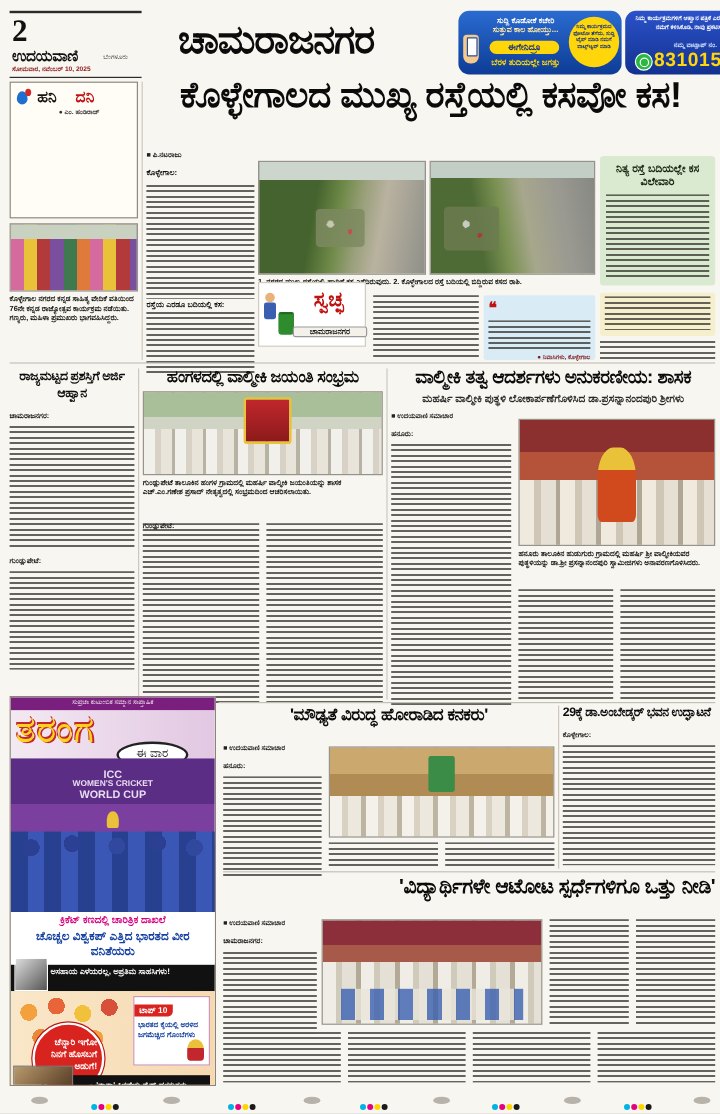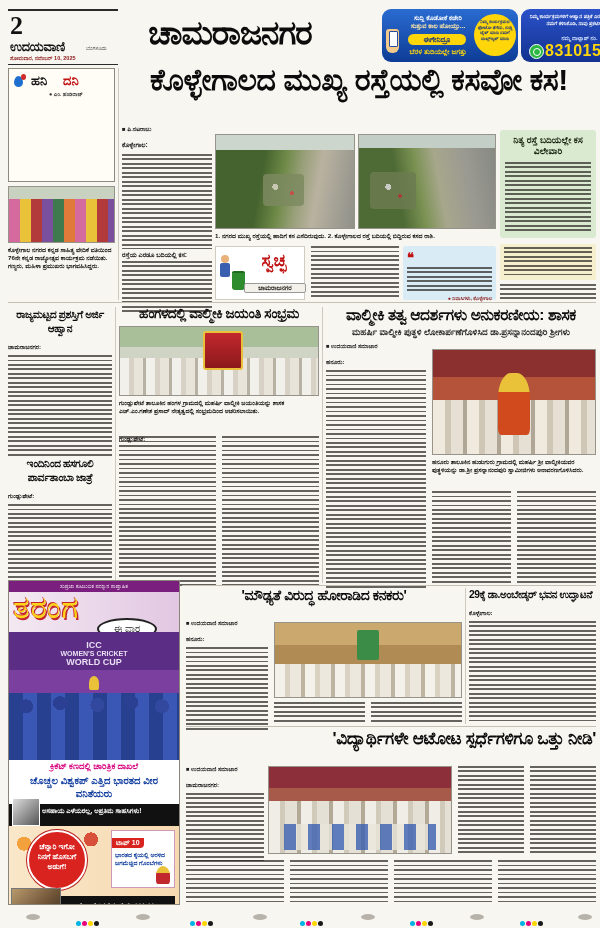--- a/index.html
+++ b/index.html
@@ -91,21 +91,21 @@
          linear-gradient(100deg,#45632e 0 34%,#6f8a48 48%,#9aa07b 60%,#b9b2a0 72%,#8f9089 100%);">
       <div style="position:absolute;left:34%;top:42%;width:30%;height:34%;background:radial-gradient(circle at 30% 40%,#d9d3c4 0 3px,transparent 3px),radial-gradient(circle at 70% 60%,#c44 0 2px,transparent 2px),#7d8a60;border-radius:4px;opacity:.85;"></div>
     </div>
     <div class="abs photo" style="left:236px;top:70px;width:138px;height:95px;background:
          linear-gradient(180deg,#c3cfc6 0 14%,rgba(0,0,0,0) 14%),
          linear-gradient(80deg,#4e6a35 0 30%,#7a9152 44%,#a7a78c 58%,#9a9992 78%,#858781 100%);">
       <div style="position:absolute;left:8%;top:40%;width:34%;height:40%;background:radial-gradient(circle at 40% 40%,#ddd 0 3px,transparent 3px),radial-gradient(circle at 65% 65%,#b33 0 2px,transparent 2px),#6c7c50;border-radius:4px;opacity:.85;"></div>
     </div>
     <div class="abs cap" style="left:93px;top:168px;width:281px;font-size:6.2px;">1. ನಗರದ ಮುಖ್ಯ ರಸ್ತೆಯಲ್ಲಿ ಹಾದಿಗೆ ಕಸ ಎಸೆದಿರುವುದು. 2. ಕೊಳ್ಳೇಗಾಲದ ರಸ್ತೆ ಬದಿಯಲ್ಲಿ ಬಿದ್ದಿರುವ ಕಸದ ರಾಶಿ.</div>
 
-    <div class="abs" style="left:93px;top:182px;width:90px;height:54px;border:1px solid #d0ccc2;background:#fff;box-sizing:border-box;padding-left:48px;">
+    <div class="abs" style="left:93px;top:171px;width:90px;height:54px;border:1px solid #d0ccc2;background:#fff;box-sizing:border-box;padding-left:48px;">
       <div style="position:absolute;left:4px;top:8px;width:26px;height:40px;">
         <div style="position:absolute;left:1px;top:0;width:8px;height:8px;border-radius:50%;background:#e8b27a;"></div>
         <div style="position:absolute;left:0px;top:8px;width:10px;height:14px;background:#3a5fb0;border-radius:2px;"></div>
         <div style="position:absolute;left:12px;top:16px;width:13px;height:17px;background:#2e8b2e;border-radius:2px 2px 3px 3px;border-top:2px solid #1f6b1f;"></div>
       </div>
       <div style="position:absolute;left:30px;top:4px;width:56px;font-size:17px;font-weight:800;color:#c11212;text-align:center;">ಸ್ವಚ್ಛ</div>
       <div style="position:absolute;left:28px;top:36px;width:60px;font-size:6.5px;font-weight:800;color:#1a1a1a;text-align:center;border:1px solid #999;border-radius:2px;background:#f3f1ea;">ಚಾಮರಾಜನಗರ</div>
     </div>
     <div class="abs tx" style="left:189px;top:182px;width:88px;height:54px;"></div>
     <div class="abs quotebox" style="left:281px;top:182px;width:93px;height:54px;">
@@ -125,21 +125,20 @@
   </div>
 
   <div class="abs rule" style="left:8px;top:302px;width:588px;height:1px;"></div>
 
   <div class="abs" style="left:8px;top:307px;width:104px;height:146px;">
     <div class="hl" style="font-size:10.5px;text-align:center;line-height:1.35;">ರಾಜ್ಯಮಟ್ಟದ ಪ್ರಶಸ್ತಿಗೆ ಅರ್ಜಿ ಆಹ್ವಾನ</div>
     <span class="dl" style="font-size:6px;">ಚಾಮರಾಜನಗರ:</span>
     <div class="tx" style="width:100%;height:102px;margin-top:2px;"></div>
   </div>
   <div class="abs" style="left:8px;top:456px;width:104px;height:126px;">
-    <div class="hl" style="font-size:10.5px;text-align:center;line-height:1.35;">ಇಂದಿನಿಂದ ಹಸಗೂಲಿ ಪಾರ್ವತಾಂಬಾ ಜಾತ್ರೆ</div>
     <span class="dl" style="font-size:6px;">ಗುಂಡ್ಲುಪೇಟೆ:</span>
     <div class="tx" style="width:100%;height:82px;margin-top:2px;"></div>
   </div>
 
   <div class="abs vrule" style="left:115px;top:307px;height:276px;"></div>
 
   <div class="abs" style="left:119px;top:307px;width:200px;height:276px;">
     <div class="hl" style="font-size:13.5px;text-align:center;">ಹಂಗಳದಲ್ಲಿ ವಾಲ್ಮೀಕಿ ಜಯಂತಿ ಸಂಭ್ರಮ</div>
     <div class="photo" style="position:absolute;left:0;top:19px;width:200px;height:70px;background:
          linear-gradient(180deg,#a9bf9a 0 30%,#cfd4c4 30% 45%,rgba(0,0,0,0) 45%),
@@ -208,21 +207,21 @@
       <div style="position:absolute;left:33px;top:3px;width:134px;color:#fff;font-size:6.8px;font-weight:bold;line-height:1.2;">ಅಸಹಾಯ ಎಳೆಯರಲ್ಲ, ಅಪ್ರತಿಮ ಸಾಹಸಿಗಳು!</div>
     </div>
     <div style="position:relative;height:96px;background:linear-gradient(90deg,#f9e7c9,#f7d9b0);">
       <div style="position:absolute;left:0;top:2px;width:100px;height:52px;background:
            radial-gradient(circle at 15% 30%,#f2a13c 0 7px,transparent 7px),
            radial-gradient(circle at 38% 20%,#e8653a 0 7px,transparent 7px),
            radial-gradient(circle at 60% 32%,#f2c13c 0 7px,transparent 7px),
            radial-gradient(circle at 82% 22%,#d8503a 0 7px,transparent 7px),
            radial-gradient(circle at 25% 70%,#e88a3a 0 7px,transparent 7px),
            radial-gradient(circle at 70% 72%,#f2a13c 0 7px,transparent 7px);"></div>
-      <div style="position:absolute;left:18px;top:4px;width:60px;height:60px;border-radius:50%;background:#d8231f;border:2px solid #fff;box-shadow:0 0 0 1px #b71b18;color:#fff;font-size:7.5px;font-weight:800;text-align:center;padding:10px 4px;box-sizing:border-box;line-height:1.3;">ಚೆನ್ನಾರಿ ಇಗೋ ನಿನಗೆ ಹೊಸಬಗೆ ಅಡುಗೆ!</div>
+      <div style="position:absolute;left:18px;top:26px;width:60px;height:60px;border-radius:50%;background:#d8231f;border:2px solid #fff;box-shadow:0 0 0 1px #b71b18;color:#fff;font-size:7.5px;font-weight:800;text-align:right;padding:10px 4px;box-sizing:border-box;line-height:1.3;">ಚೆನ್ನಾರಿ ಇಗೋ ನಿನಗೆ ಹೊಸಬಗೆ ಅಡುಗೆ!</div>
       <div style="position:absolute;left:102px;top:4px;width:64px;height:58px;background:#fff;border:1px solid #c9b; box-sizing:border-box;">
         <div style="display:inline-block;background:#d8231f;color:#fff;font-size:7px;font-weight:800;padding:1px 4px;border-radius:0 0 4px 0;">ಟಾಪ್ 10</div>
         <div style="font-size:6.2px;font-weight:800;color:#1440a0;padding:2px 3px;line-height:1.25;">ಭಾರತದ ಕೈಯಲ್ಲಿ ಅರಳಿದ ಜಗಮೆಚ್ಚಿದ ಗೊಂಬೆಗಳು</div>
         <div style="position:absolute;right:4px;bottom:3px;width:14px;height:18px;background:linear-gradient(180deg,#e9c23a 40%,#c1272d 40%);border-radius:50% 50% 20% 20%;"></div>
       </div>
       <div style="position:absolute;left:2px;top:62px;width:48px;height:32px;background:linear-gradient(135deg,#b99a6e,#6e5336 60%,#3d2f1e);border:1px solid #777;"></div>
       <div style="position:absolute;left:52px;top:70px;width:114px;height:20px;background:#111;">
         <div style="color:#fff;font-size:7px;font-weight:bold;text-align:center;line-height:20px;">'ನಾತಾ' ಕಿಳವೆಯ ತೈನ್ ಥಳಕುಗಳು</div>
       </div>
     </div>

